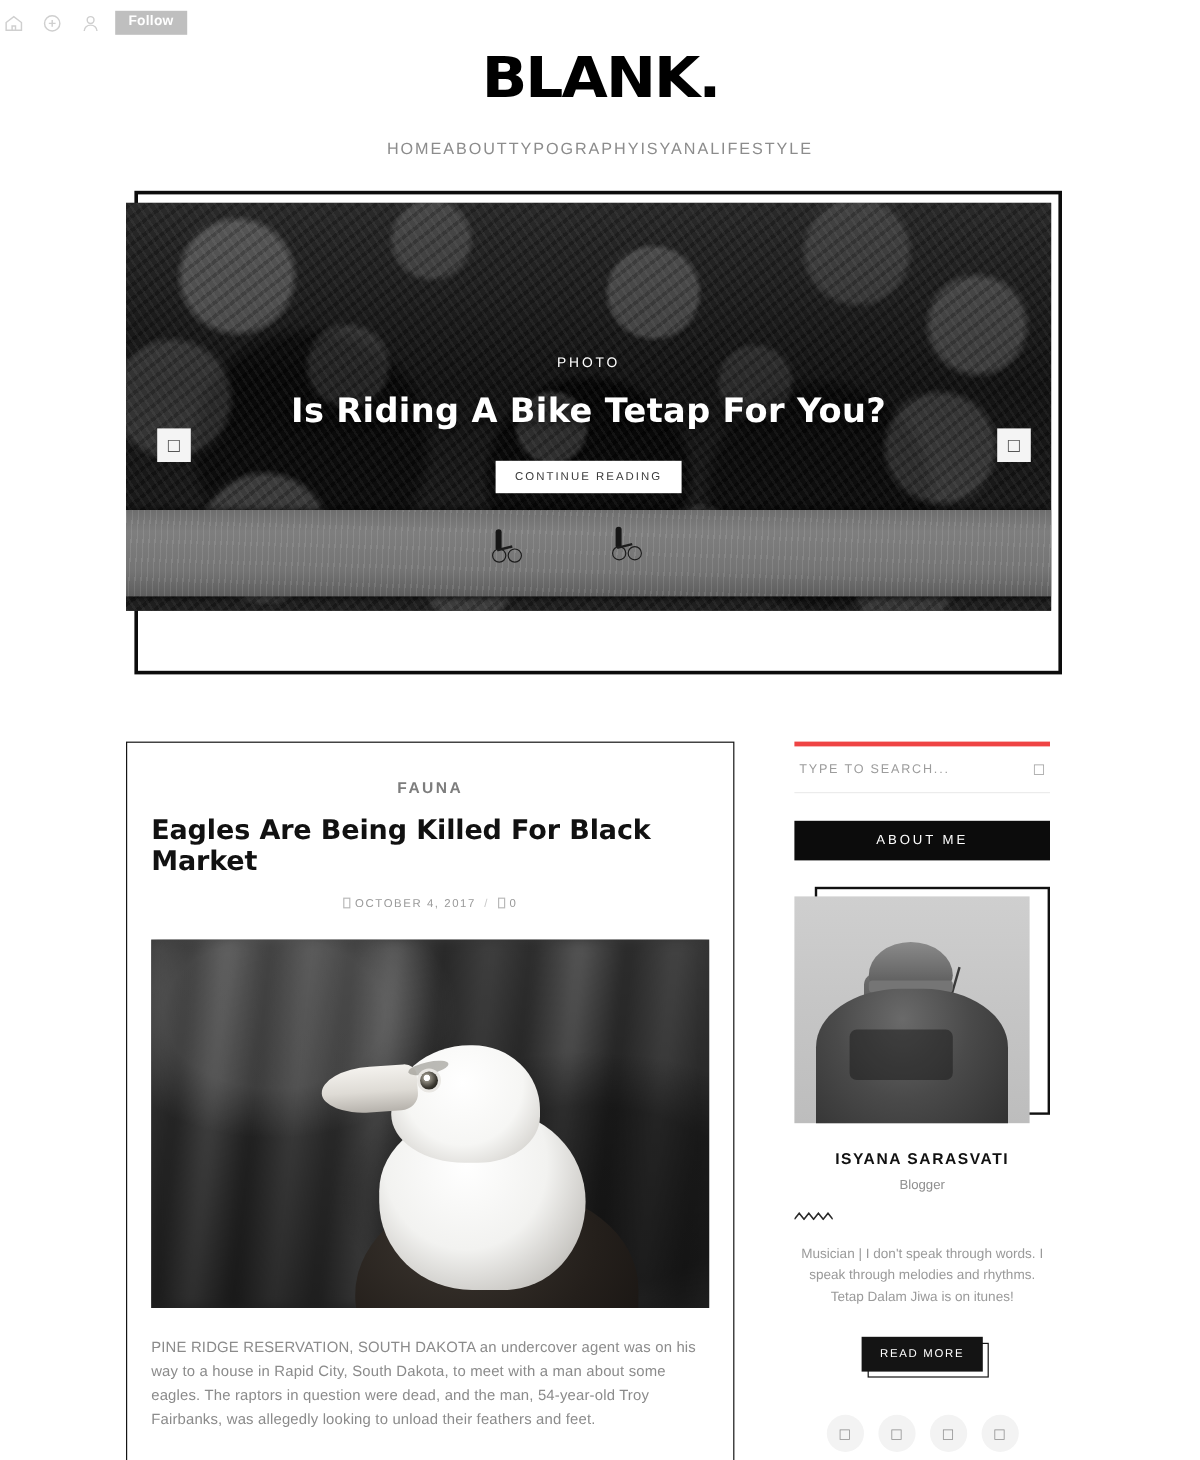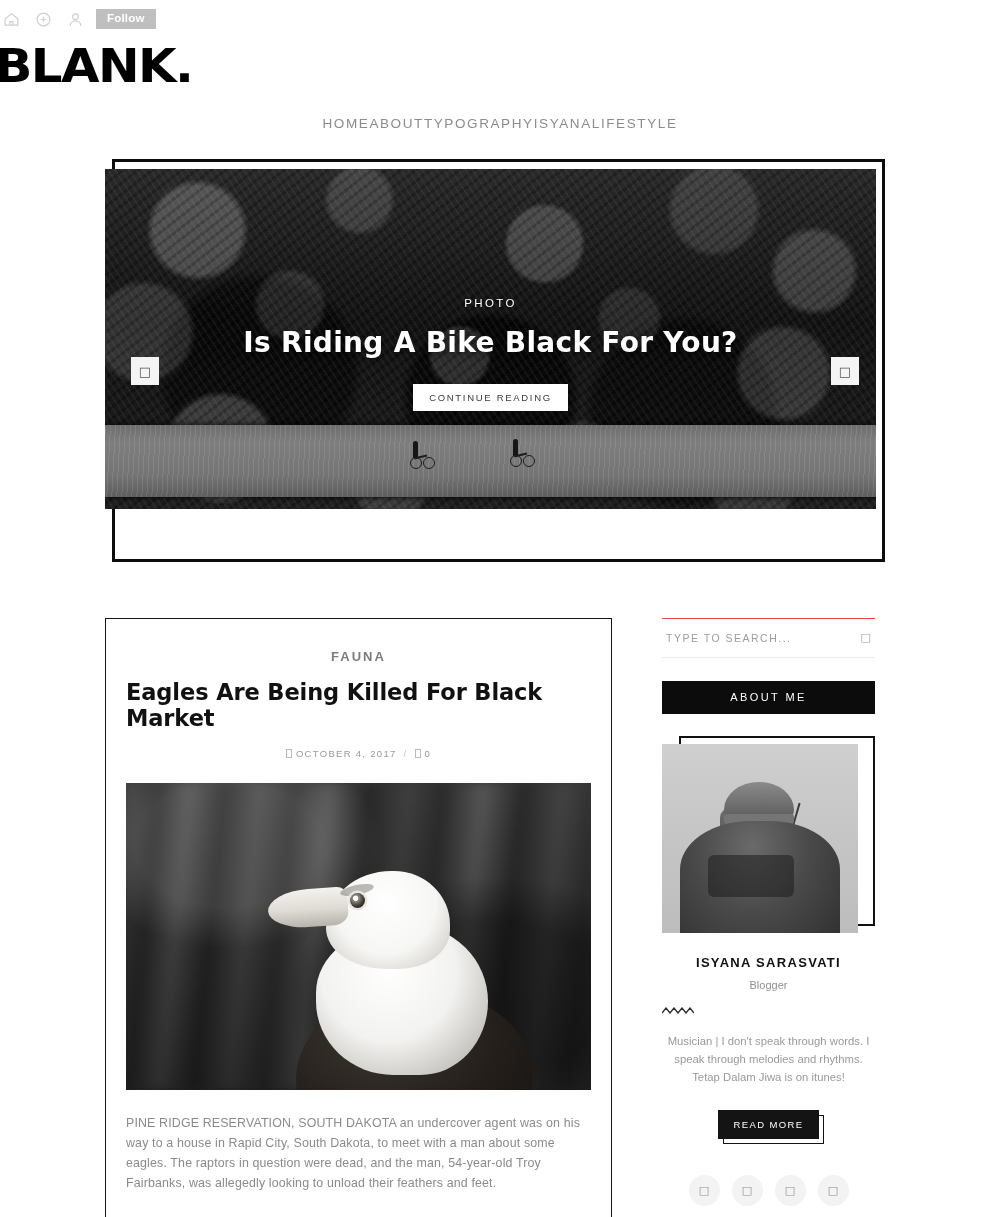--- a/index.html
+++ b/index.html
@@ -34,21 +34,21 @@
     padding: 4px 11px 5px;
     letter-spacing: .2px;
     line-height: 1;
     border: none;
     font-family: "Liberation Sans", sans-serif;
     cursor: pointer;
   }
 
   
   .masthead {
-    text-align: left;
+    text-align: center;
     padding-top: 4px;
   }
   .logo {
     font-family: "DejaVu Sans", sans-serif;
     font-weight: bold;
     font-size: 47px;
     letter-spacing: -1.5px;
     color: #000;
     line-height: 1;
     display: inline-block;
@@ -343,21 +343,21 @@
     font-family: "Liberation Sans", sans-serif;
     cursor: pointer;
   }
 
   
   .sidebar { width: 213px; }
   .search-row {
     display: flex;
     align-items: center;
     justify-content: space-between;
-    border-top: 1px solid #ef4444;
+    border-top: 4px solid #ef4444;
     border-bottom: 1px solid #ececec;
     padding: 12px 4px 13px;
   }
   .search-row input {
     border: none;
     outline: none;
     font-size: 10.5px;
     letter-spacing: 1.5px;
     color: #9c9c9c;
     background: transparent;
@@ -528,21 +528,21 @@
       </div>
       <div class="cyclist" style="left:405px; top:14px;">
         <div class="body"></div>
           <div class="bar"></div>
         <div class="wheel w1"></div>
           <div class="wheel w2"></div>
       </div>
     </div>
     <div class="hero-overlay">
       <div class="hero-cat">PHOTO</div>
-      <div class="hero-title">Is Riding A Bike Black For You?</div>
+      <div class="hero-title">Is Riding A Bike Tetap For You?</div>
       <button class="hero-cta">CONTINUE READING</button>
     </div>
   </div>
   <div class="slider-arrow arrow-prev">□</div>
   <div class="slider-arrow arrow-next">□</div>
 </div>
 
 <div class="content">
 
   <article class="post-card">

